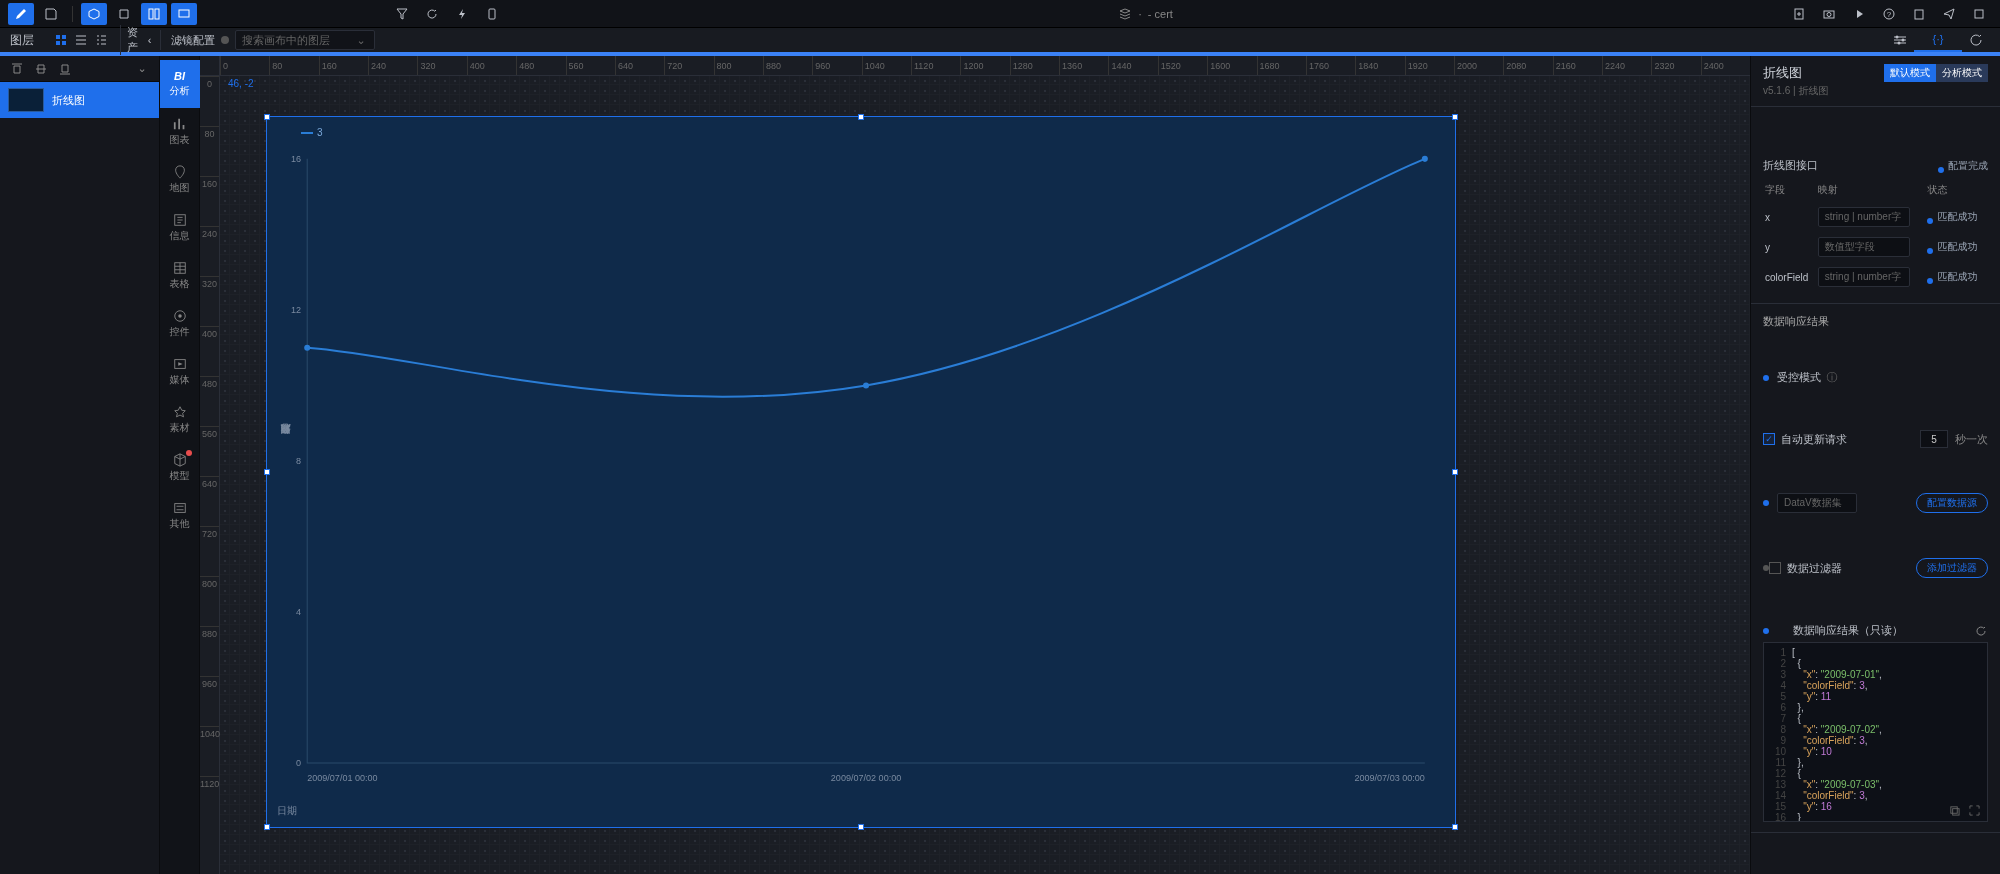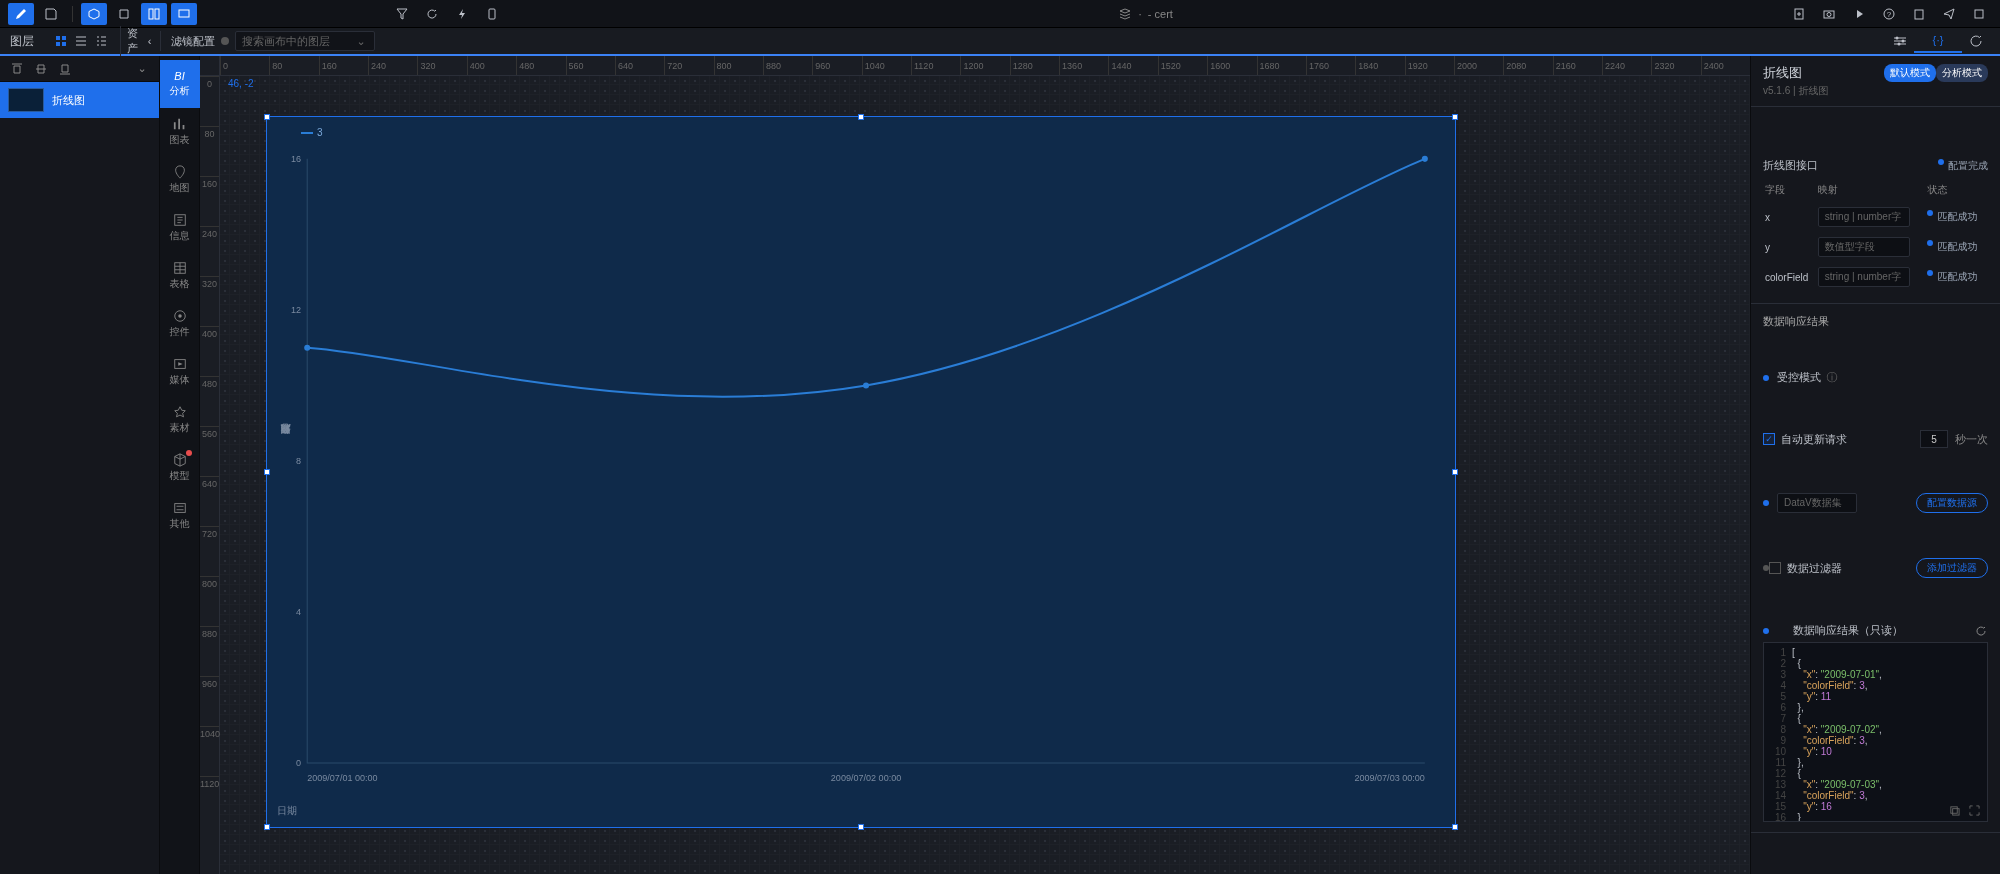--- a/index.html
+++ b/index.html
@@ -9,21 +9,21 @@
 .topbar { height: 28px; background: #111318; display: flex; align-items: center; padding: 0 8px; border-bottom: 1px solid #000; }
 .tb-left, .tb-center, .tb-right { display: flex; align-items: center; gap: 4px; }
 .tb-left { }
 .tb-center { flex: 1; justify-content: center; gap: 6px; color: #888; }
 .tb-right { }
 .tb-btn { width: 26px; height: 22px; display: flex; align-items: center; justify-content: center; cursor: pointer; border-radius: 2px; }
 .tb-btn.active { background: #1f6feb; color: #fff; }
 .tb-sep { width: 1px; height: 16px; background: #333; margin: 0 4px; }
 
 
-.toolbar2 { height: 28px; background: #181b21; display: flex; align-items: center; border-bottom: 2px solid #3b82f6; }
+.toolbar2 { height: 28px; background: #181b21; display: flex; align-items: center; border-bottom: 4px solid #3b82f6; }
 .panel-title { width: 120px; padding: 0 10px; font-size: 12px; display: flex; align-items: center; justify-content: space-between; }
 .view-toggles { display: flex; gap: 2px; }
 .view-btn { width: 18px; height: 18px; display: flex; align-items: center; justify-content: center; cursor: pointer; }
 .view-btn.active { color: #1f6feb; }
 .assets-lbl { width: 40px; padding: 0 6px; border-left: 1px solid #2a2e38; display:flex; align-items:center; gap:4px;}
 .filter-config { padding: 0 10px; display: flex; align-items: center; gap: 6px; border-left: 1px solid #2a2e38; }
 .search-box { background: #111318; border: 1px solid #2a2e38; height: 20px; padding: 0 6px; border-radius: 2px; width: 140px; display: flex; align-items: center; gap: 4px; color: #666; }
 .right-view-toggles { margin-left:auto; display:flex; gap:2px; padding:0 12px;}
 .right-view-toggles .view-btn { width:24px; height:24px;}
 .right-view-toggles .view-btn.active { color:#1f6feb; border-bottom:2px solid #1f6feb;}
@@ -70,29 +70,29 @@
 .chart-xlabel { text-align:left; font-size:10px; color:#7a8aa0;}
 .chart-ylabel { position:absolute; left:2px; top:46%; font-size:10px; color:#7a8aa0; writing-mode: vertical-rl; transform: rotate(180deg);}
 .y-tick, .x-tick { font-size:9px; fill:#7a8aa0;}
 
 
 .config-panel { width: 250px; background: #15171d; border-left: 1px solid #0a0b0e; display: flex; flex-direction: column; font-size: 11px; }
 .cfg-header { padding: 8px 12px; border-bottom: 1px solid #2a2e38; }
 .cfg-title { font-size: 13px; color: #cfd3da; }
 .cfg-sub { font-size: 10px; color: #666; margin-top: 2px; }
 .mode-btns { float: right; display:flex; gap:0;}
-.mode-btn { background: #1f6feb; color: #fff; font-size: 10px; padding: 2px 6px; cursor: pointer; border-radius: 8px; }
+.mode-btn { background: #1f6feb; color: #fff; font-size: 10px; padding: 2px 6px; cursor: pointer; }
 .mode-btn.secondary { background: #2a3a5a; }
 .cfg-section { padding: 10px 12px; border-bottom: 1px solid #2a2e38; }
 .cfg-row { display: flex; align-items: center; justify-content: space-between; padding: 4px 0; margin-top: 37px; }
 .field-table { width: 100%; }
 .field-table th { text-align: left; color: #888; font-weight: normal; padding: 4px 0; font-size:10px;}
 .field-table td { padding: 4px 0; font-size:10px;}
 .pill-input { background: #0d0f14; border: 1px solid #2a2e38; padding: 2px 6px; border-radius: 2px; color: #666; font-size:10px; width: 92px; display:inline-block;}
-.status-ok { color: #9aa5b5; font-size:10px; display:flex; align-items:flex-start; gap:4px;}
+.status-ok { color: #9aa5b5; font-size:10px; display:flex; align-items:flex-end; gap:4px;}
 .status-dot { width:6px; height:6px; background:#1f6feb; border-radius:50%; display:inline-block;}
 .sect-label { color: #aaa; margin-bottom:6px; font-size:11px;}
 .checkbox { width:12px; height:12px; border:1px solid #555; display:inline-flex; align-items:center; justify-content:center; margin-right:6px; font-size:9px; color:#1f6feb;}
 .checkbox.checked { border-color:#1f6feb; background:#1f6feb22;}
 .num-input { background:#0d0f14; border:1px solid #2a2e38; width:28px; height:18px; text-align:center; color:#ccc; font-size:10px;}
 .action-btn { background: transparent; border:1px solid #1f6feb; color:#1f6feb; font-size:10px; padding:2px 10px; cursor:pointer; border-radius:10px;}
 .code-block { background:#0d1017; border:1px solid #2a2e38; font-family: Consolas, monospace; font-size:10px; padding:4px; overflow:auto; height:180px; position:relative;}
 .code-gutter { color:#444; user-select:none; width:24px; display:inline-block; text-align:right; padding-right:6px;}
 .code-line { white-space: pre;}
 .tok-key { color:#d9a35b;} .tok-str { color:#7bbf6a;} .tok-num { color:#c07ad6;}
@@ -326,21 +326,21 @@
       <div style="margin-left:auto" class="align-icon">⌄</div>
     </div>
     <div class="layer-item selected">
       <div class="layer-thumb"></div>
       <span>折线图</span>
     </div>
   </div>
 
   <div class="asset-strip" id="asset-strip">
       <div class="asset-cat active">
-        <div style="font-size:11px;font-weight:normal;font-style:italic;">BI</div>
+        <div style="font-size:11px;font-weight:bold;font-style:italic;">BI</div>
         <span>分析</span>
       </div>
       <div class="asset-cat">
         <span class="icon">
           <svg width="16" height="16" viewBox="0 0 16 16">
             <path d="M2 14V6m5 8V2m5 12V9" stroke="currentColor" stroke-width="2"></path>
           </svg>
         </span>
         <span>图表</span>
       </div>

